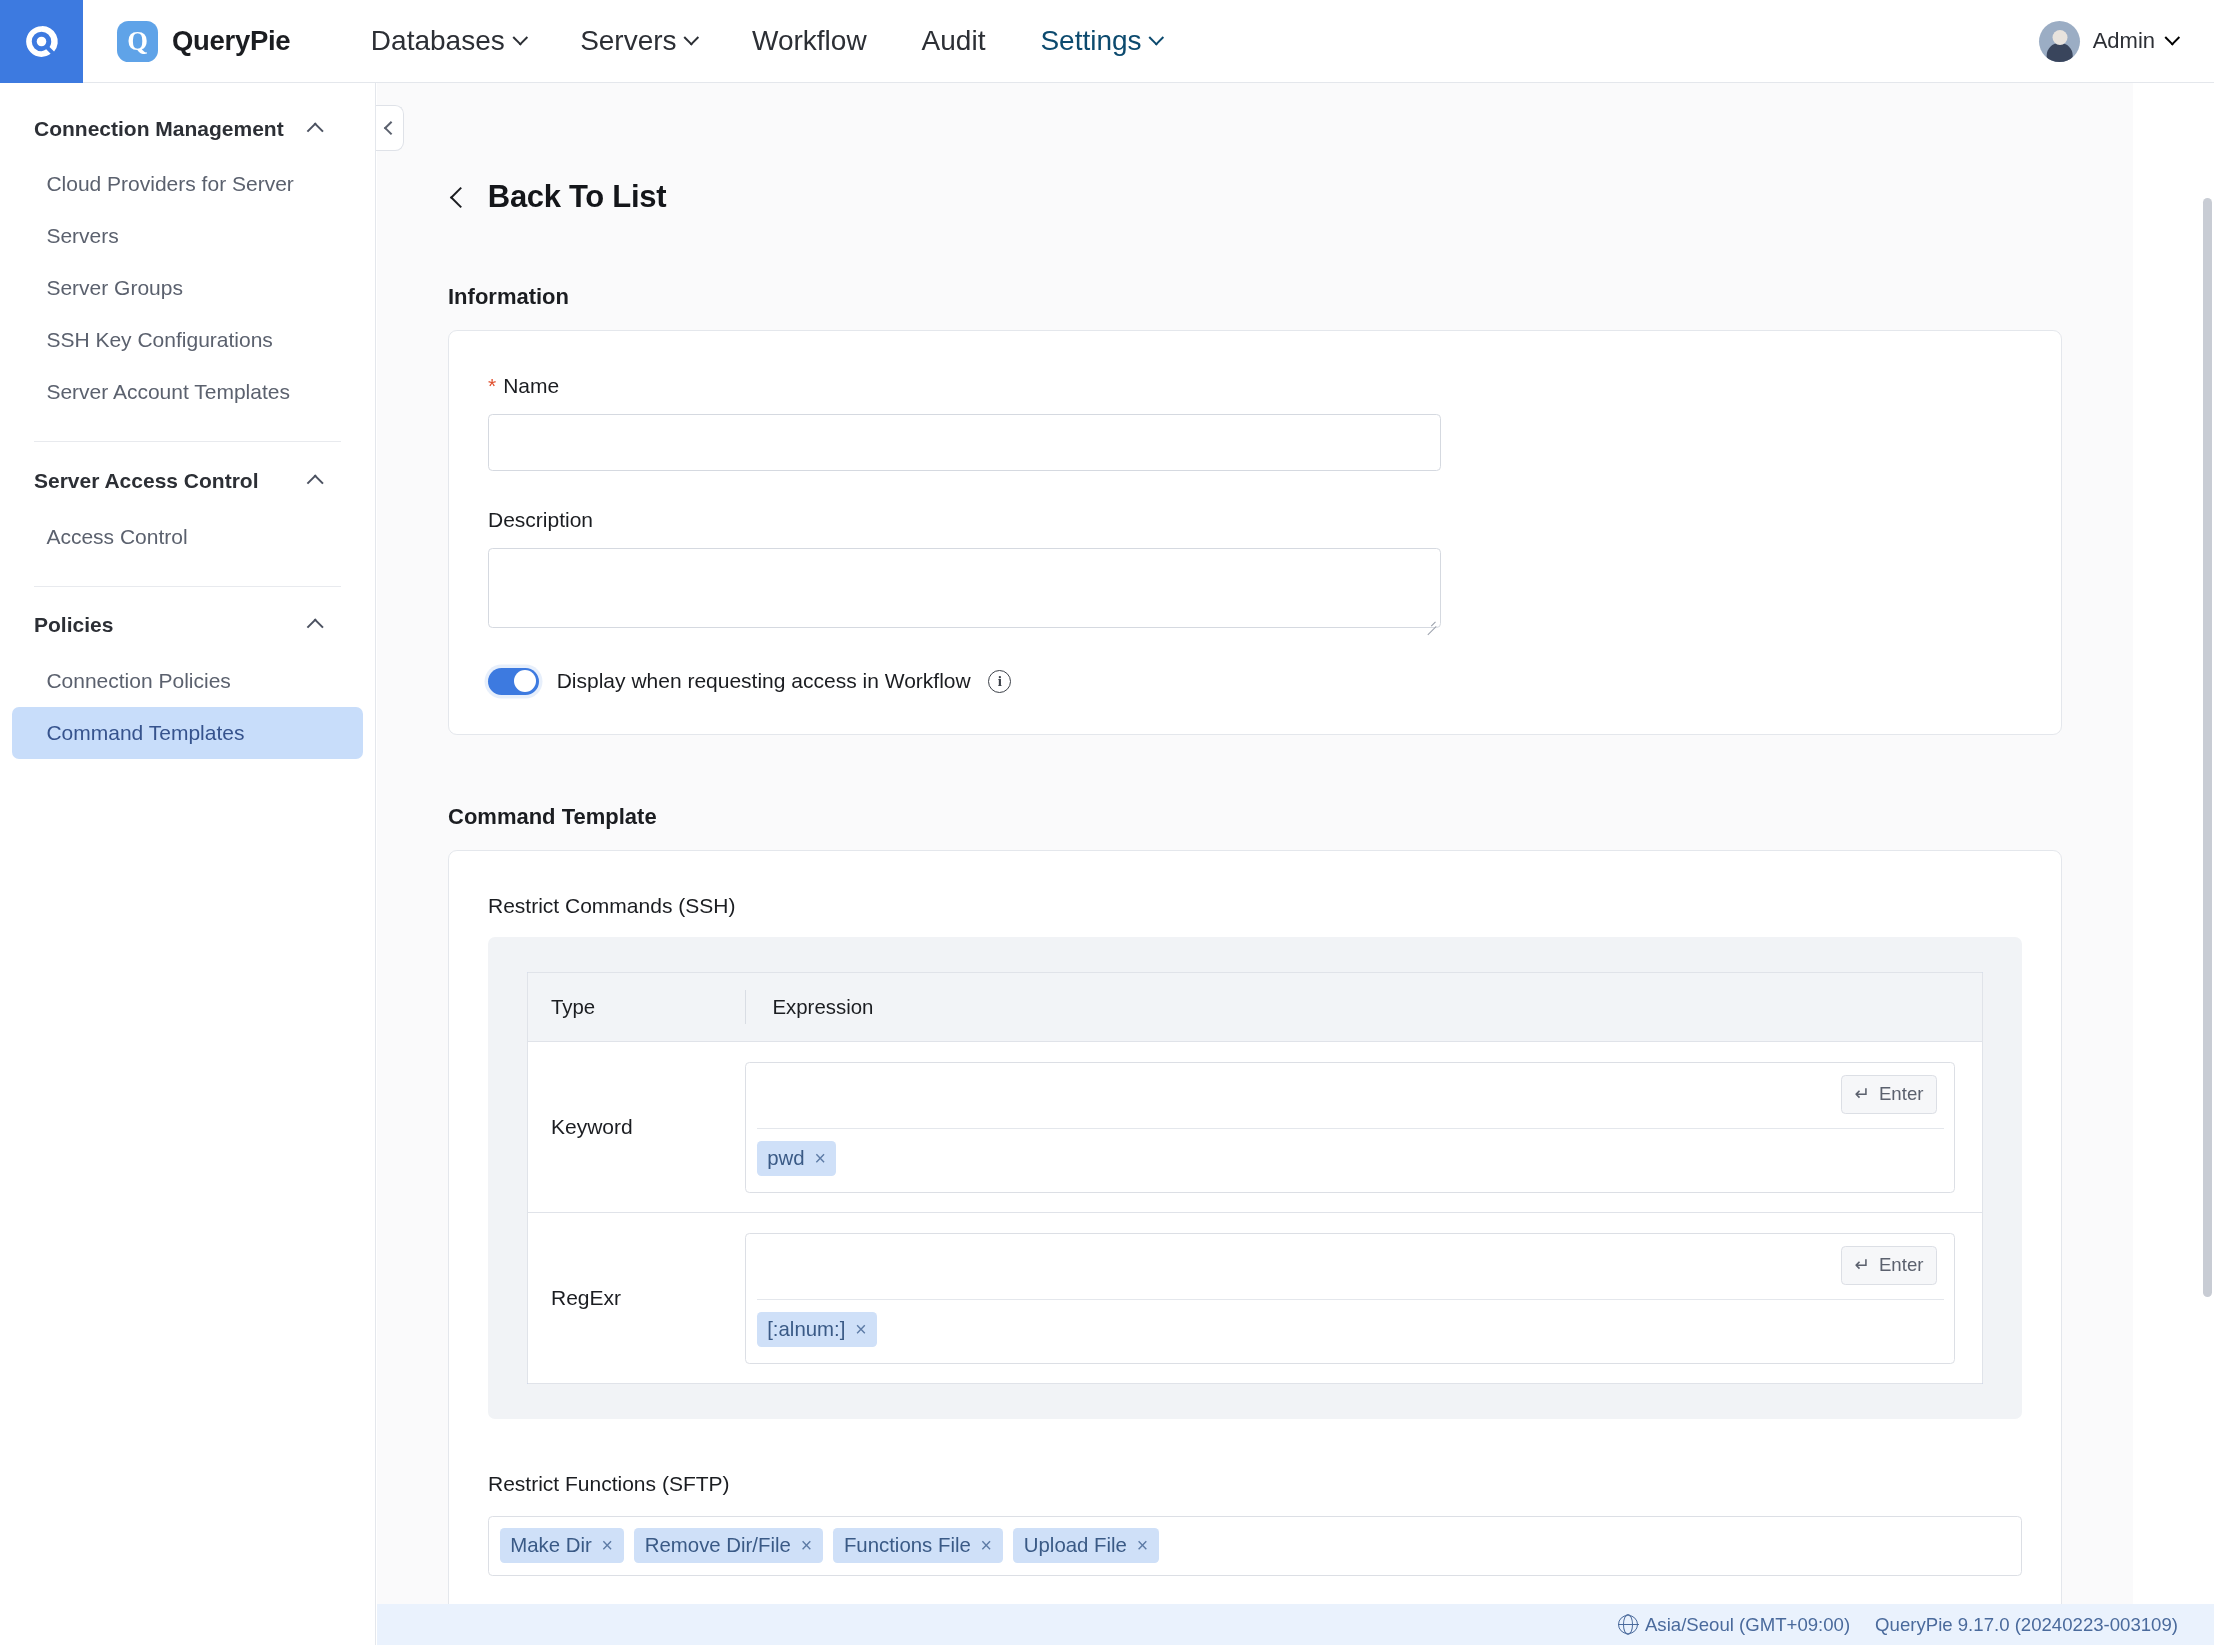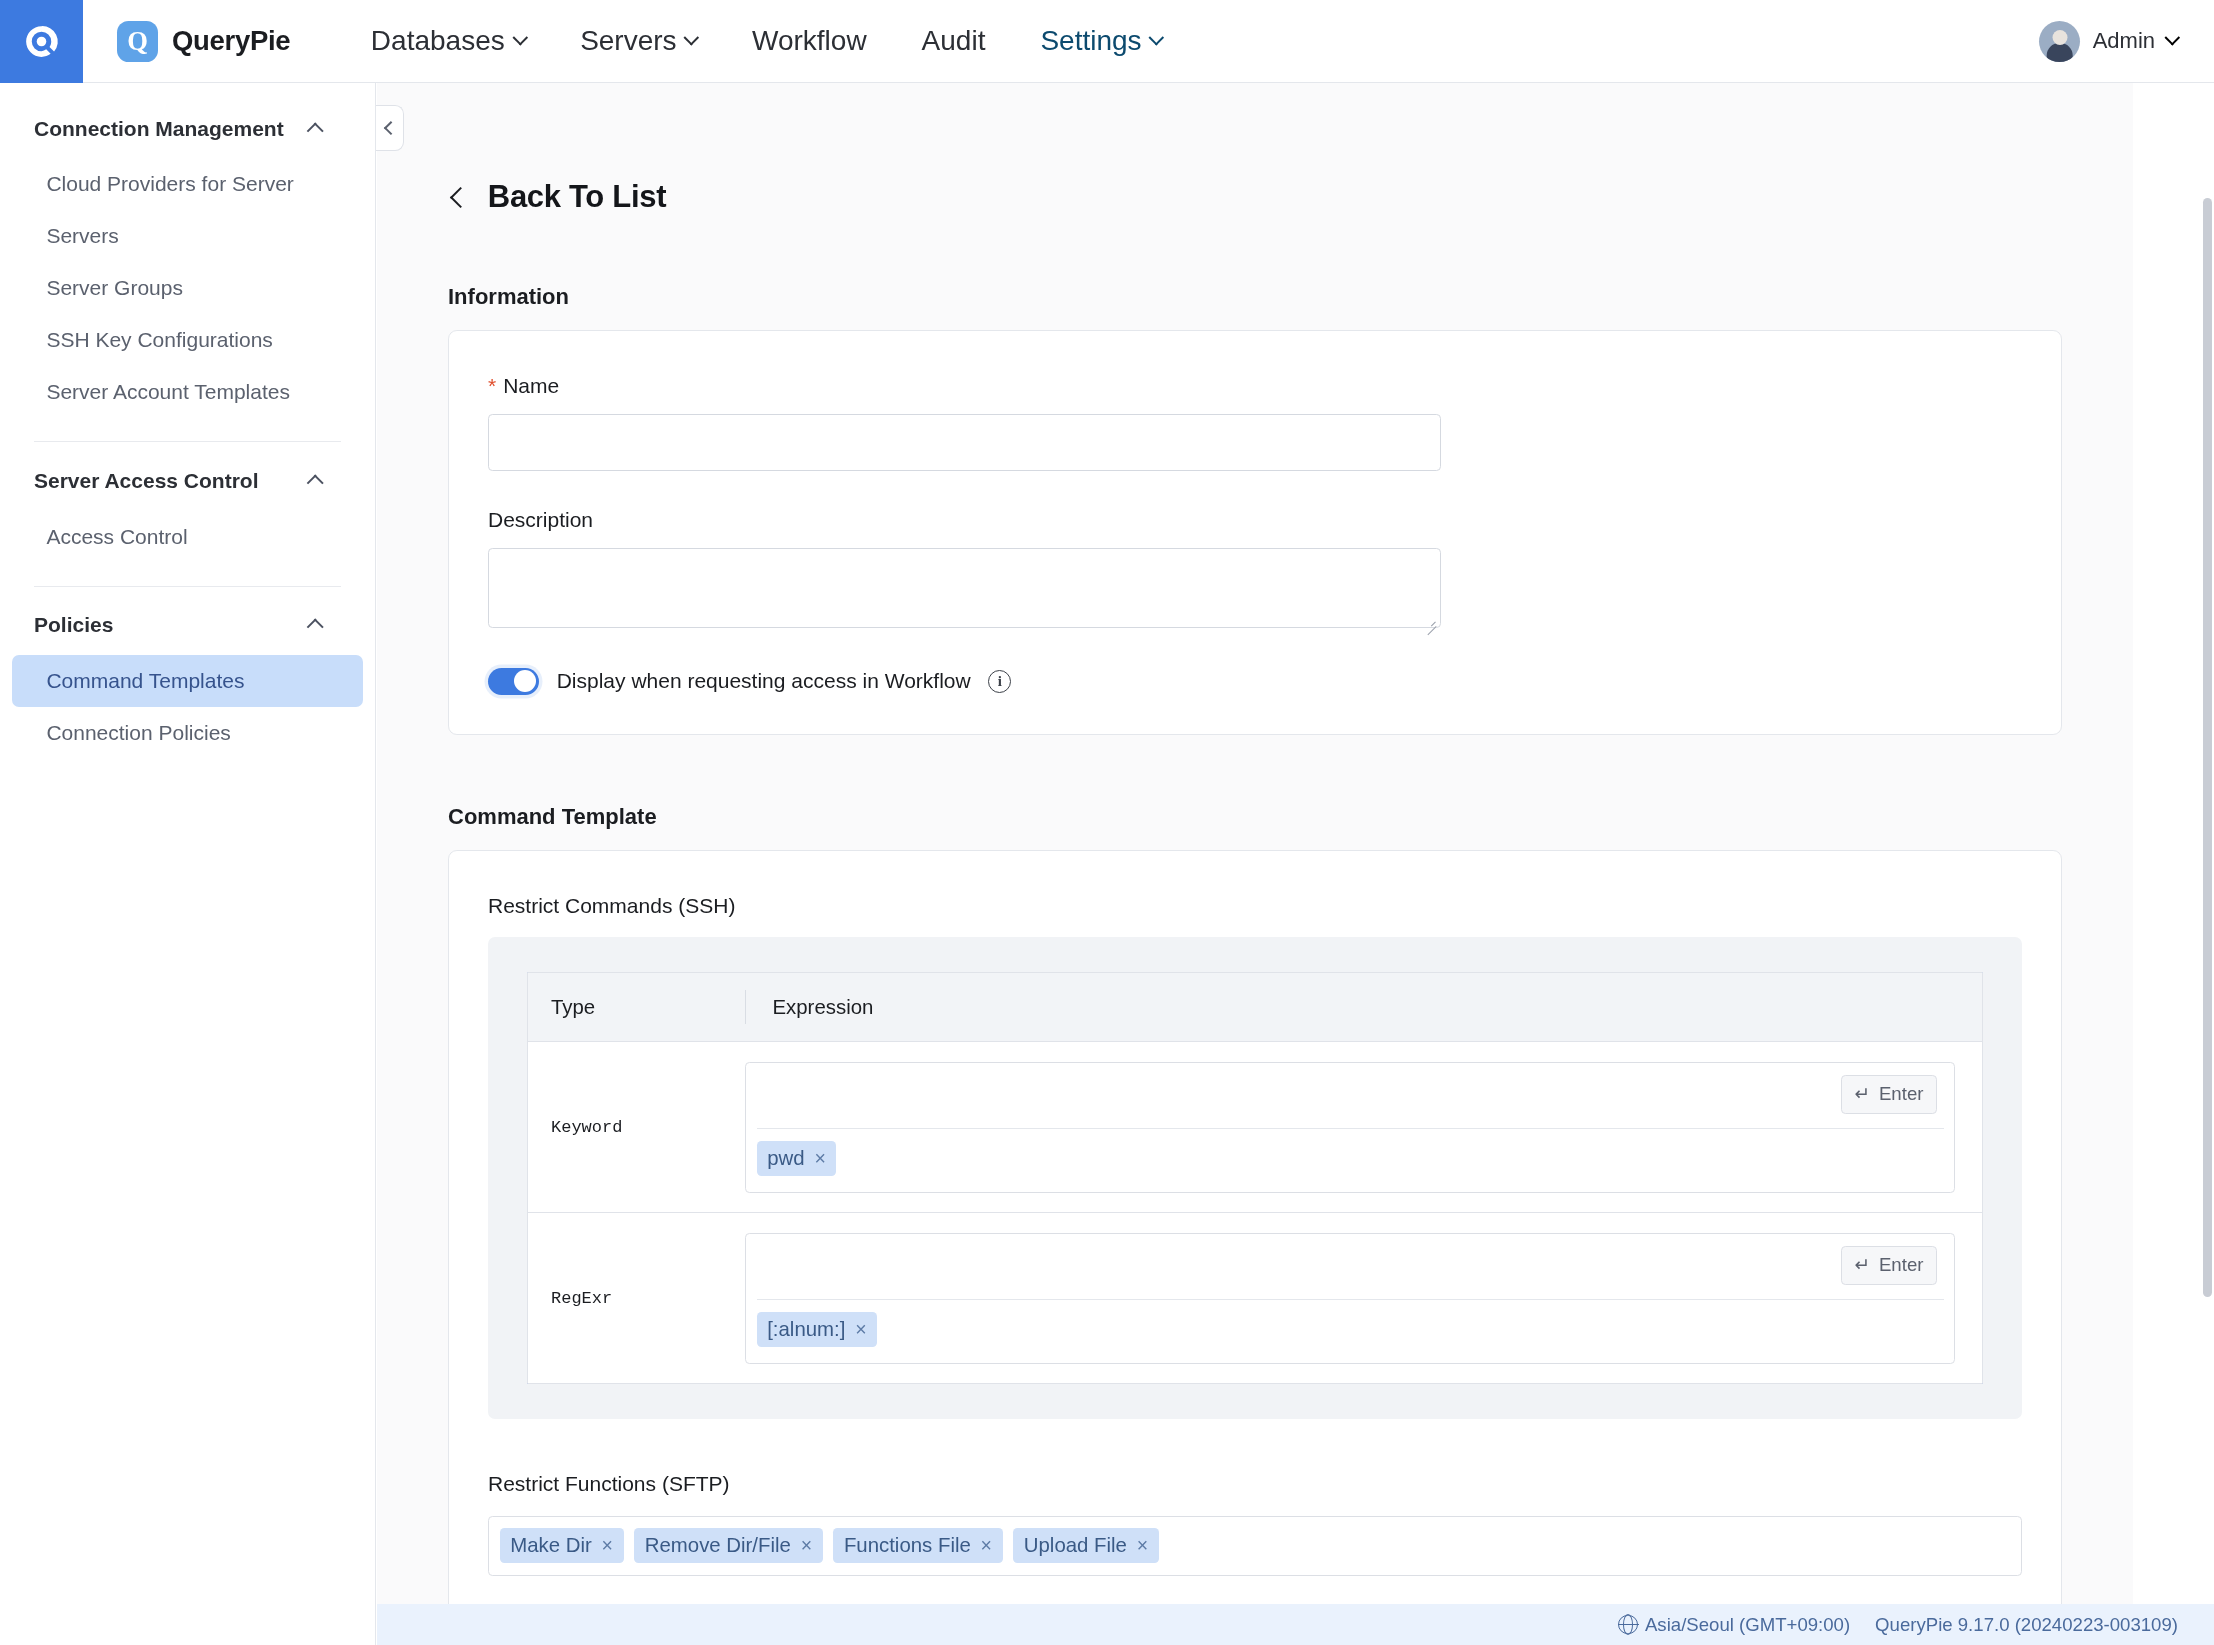--- a/index.html
+++ b/index.html
@@ -215,21 +215,21 @@
   .th-type { width: 217px; padding-left: 23px; font-size: 20.4px; color: #1b1d21; }
   .th-sep { width: 0.9px; height: 34px; background: #d9dde4; }
   .th-expr { padding-left: 26.6px; font-size: 20.4px; color: #1b1d21; }
   .tbl-row {
     display: flex; align-items: stretch; background: #fff;
     border-bottom: 0.9px solid #e0e3e9;
   }
   .tbl-row:last-child { border-bottom: none; }
   .td-type {
     width: 217px; padding: 0 23px; display: flex; align-items: center;
-    font-size: 17px; color: #1b1d21; font-family: Liberation Mono, monospace;
+    font-size: 21px; color: #1b1d21;
   }
   .td-expr { flex: 1; padding: 19.5px 26.6px 19.5px 0; }
   .expr-box {
     border: 0.9px solid #dcdfe5; border-radius: 4.4px; background: #fff;
     min-height: 131px; position: relative;
   }
   .expr-input-row {
     height: 66px; position: relative;
     border-bottom: 0.9px solid #e4e7ec;
     margin: 0 10.6px;
@@ -368,22 +368,22 @@
     <span class="chev-up"></span>
   </div>
   <div class="side-item">Access Control</div>
 
   <div class="side-divider"></div>
 
   <div class="side-group-head">
     <span>Policies</span>
     <span class="chev-up"></span>
   </div>
+  <div class="side-item">Connection Policies</div>
   <div class="side-item selected">Command Templates</div>
-  <div class="side-item">Connection Policies</div>
 </div>
 
 <div class="collapse-tab">
   <span class="ch"></span>
 </div>
 
 <div class="main">
 
   <div class="back-row">
     <span class="back-chev"></span>

